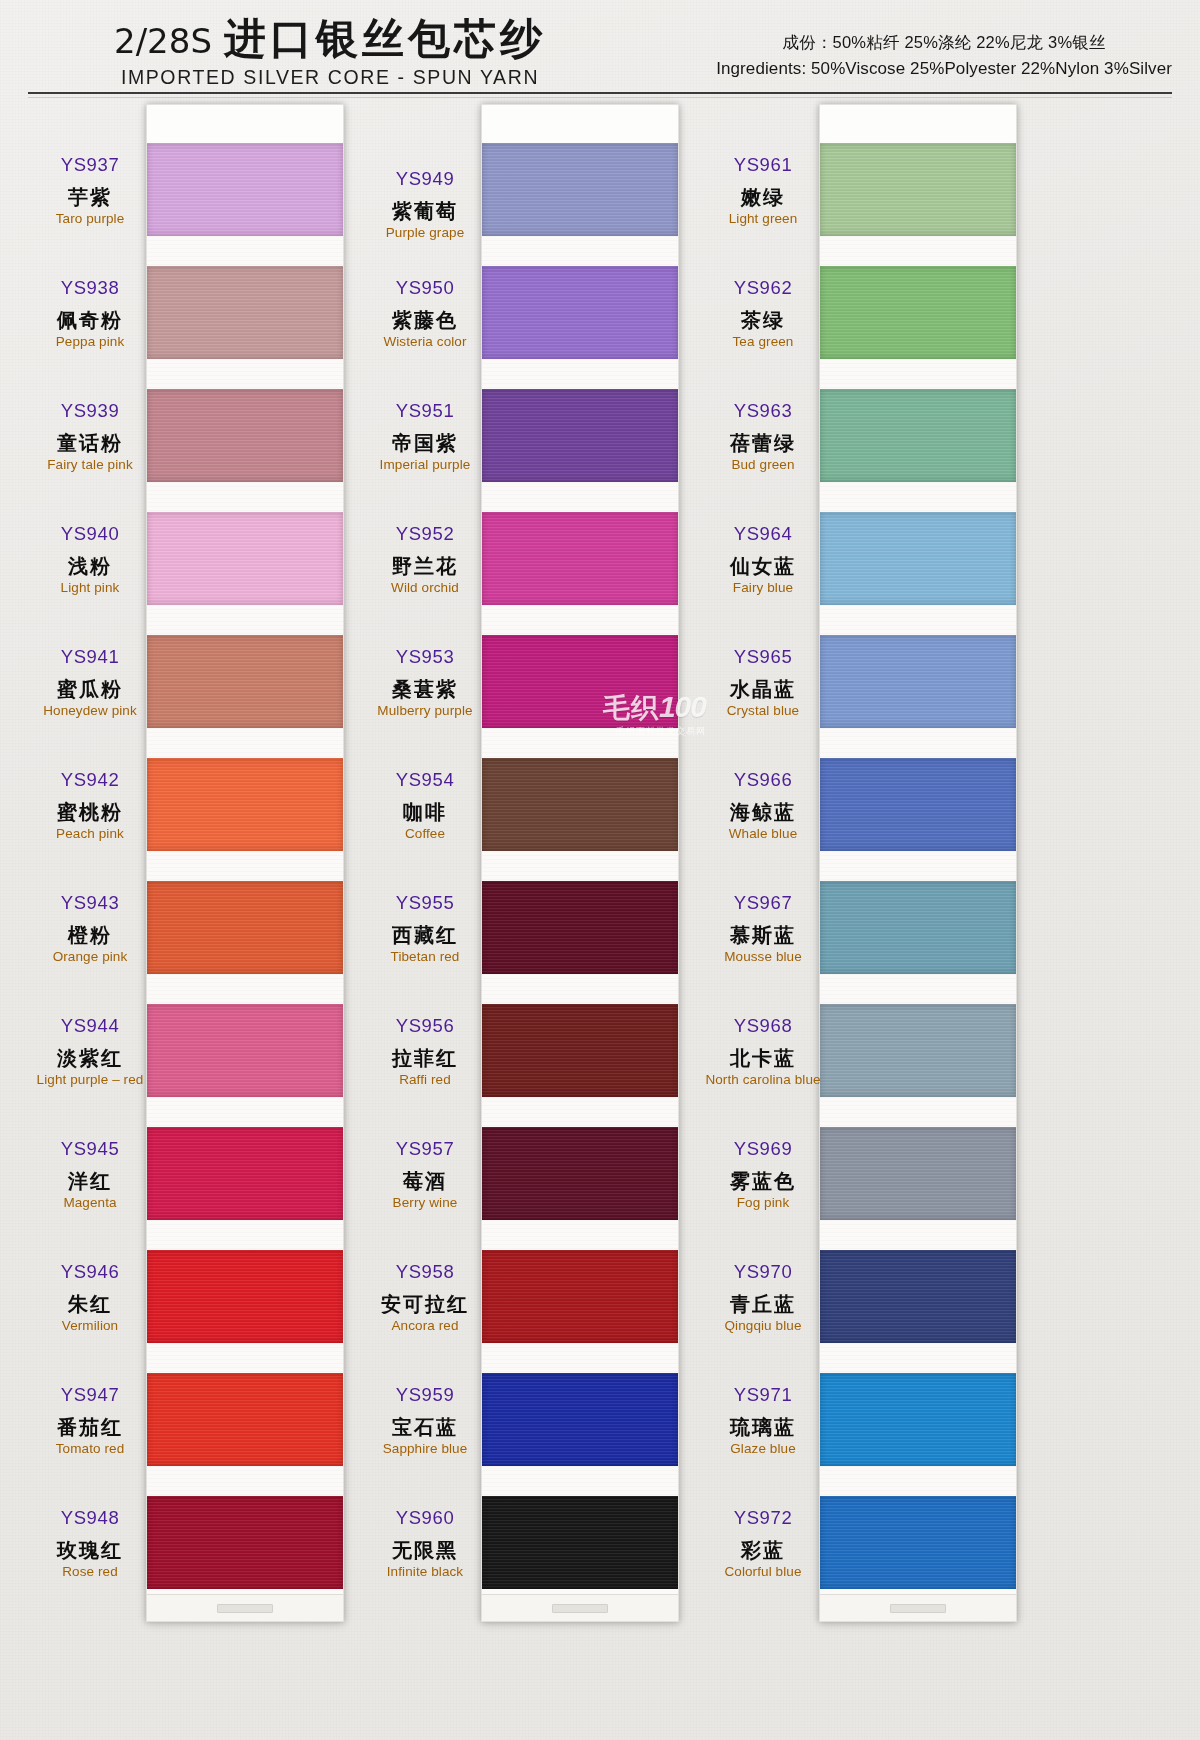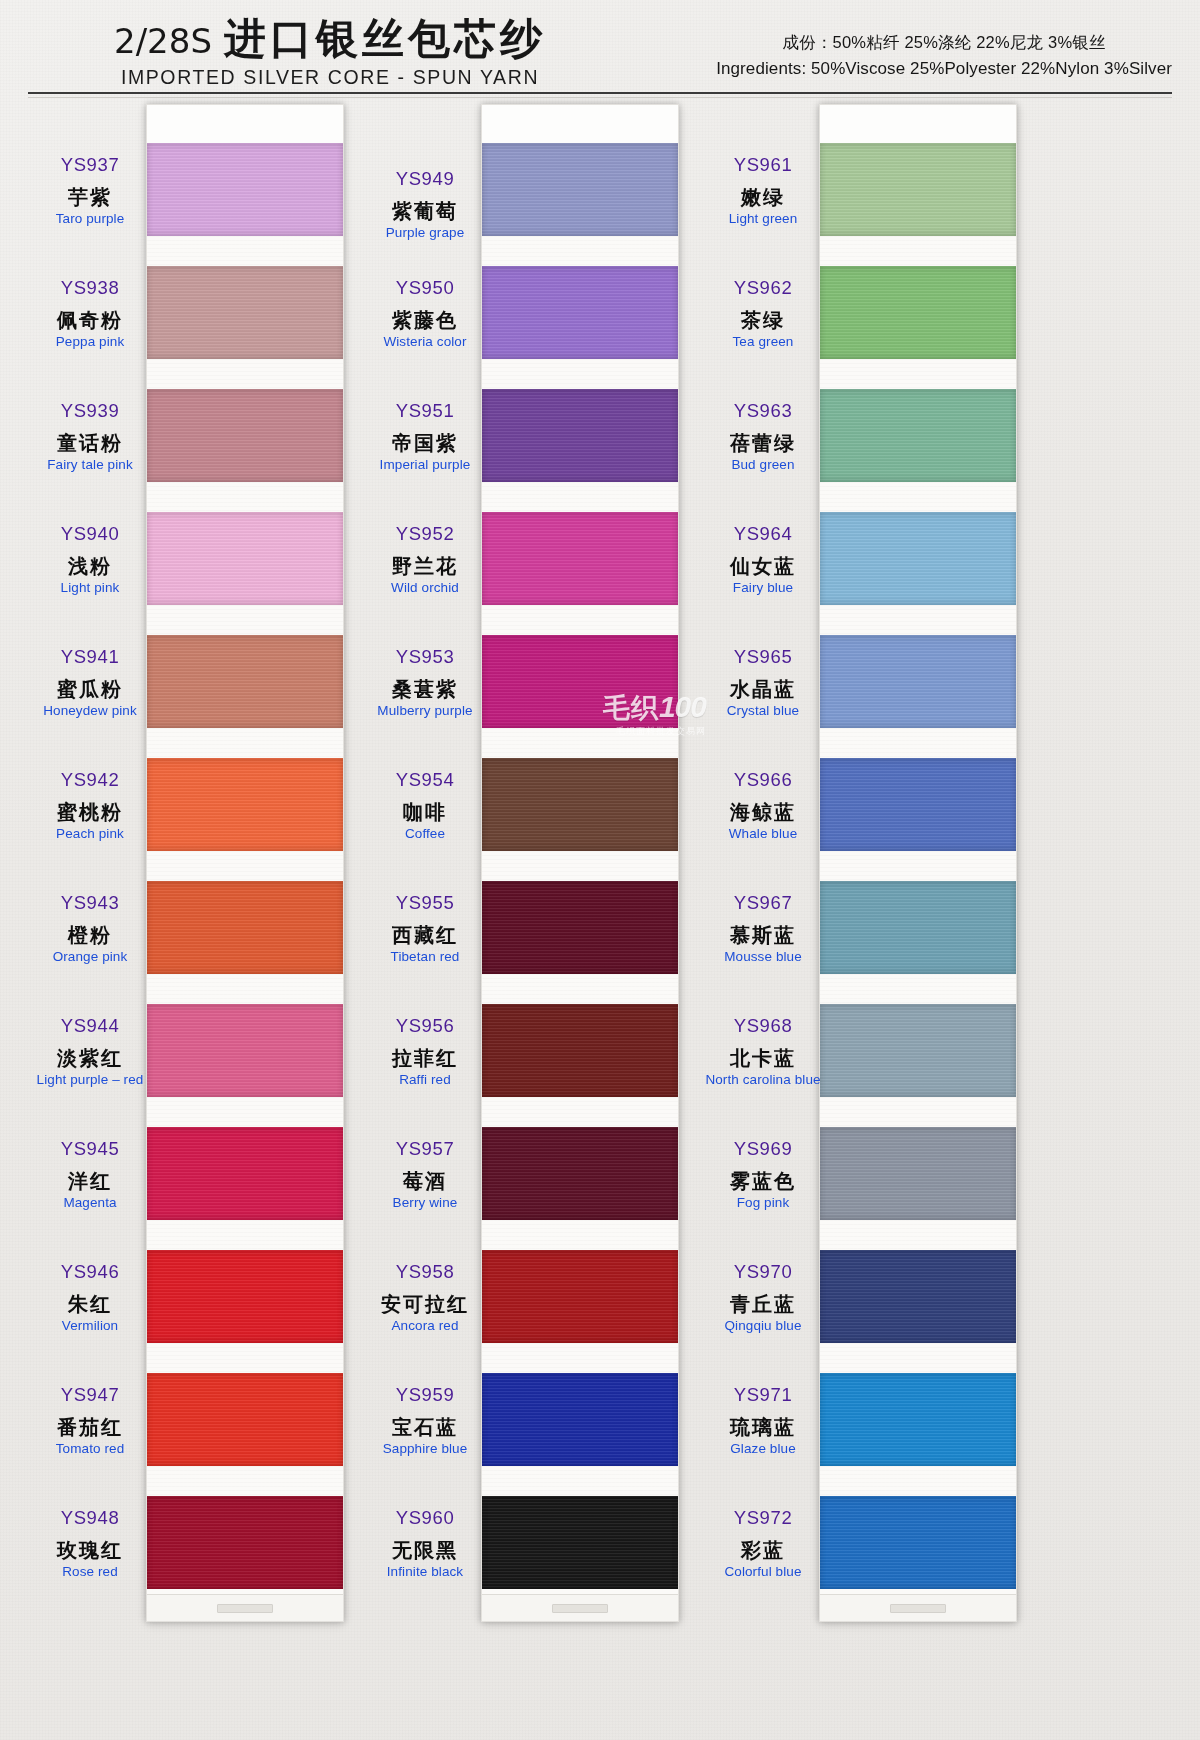--- a/index.html
+++ b/index.html
@@ -90,21 +90,21 @@
   }
 
   
   .labels{position:absolute;top:104px;width:150px;}
   .label-cell{
     position:absolute;width:150px;text-align:center;line-height:1.18;
   }
   .lbl-code{font-size:18.5px;letter-spacing:0.6px;color:#4c1d95;font-weight:400;}
   .lbl-cn{font-size:20px;letter-spacing:2px;color:#0f0f0f;font-weight:700;margin-top:10px;
           font-family:"DejaVu Sans","Liberation Sans",sans-serif;}
-  .lbl-en{font-size:13.5px;letter-spacing:0.1px;color:#1d4ed8;margin-top:2px;white-space:nowrap;}
+  .lbl-en{font-size:13.5px;letter-spacing:0.1px;color:#a16207;margin-top:2px;white-space:nowrap;}
 
   
   #watermark{
     position:absolute;left:500px;top:692px;width:206px;height:56px;
     pointer-events:none;text-align:right;
   }
   #watermark .wm-main{
     font-size:27px;font-weight:700;color:rgba(255,255,255,0.80);
     letter-spacing:1px;line-height:1.0;white-space:nowrap;
     text-shadow:0 1px 1px rgba(0,0,0,0.12);

